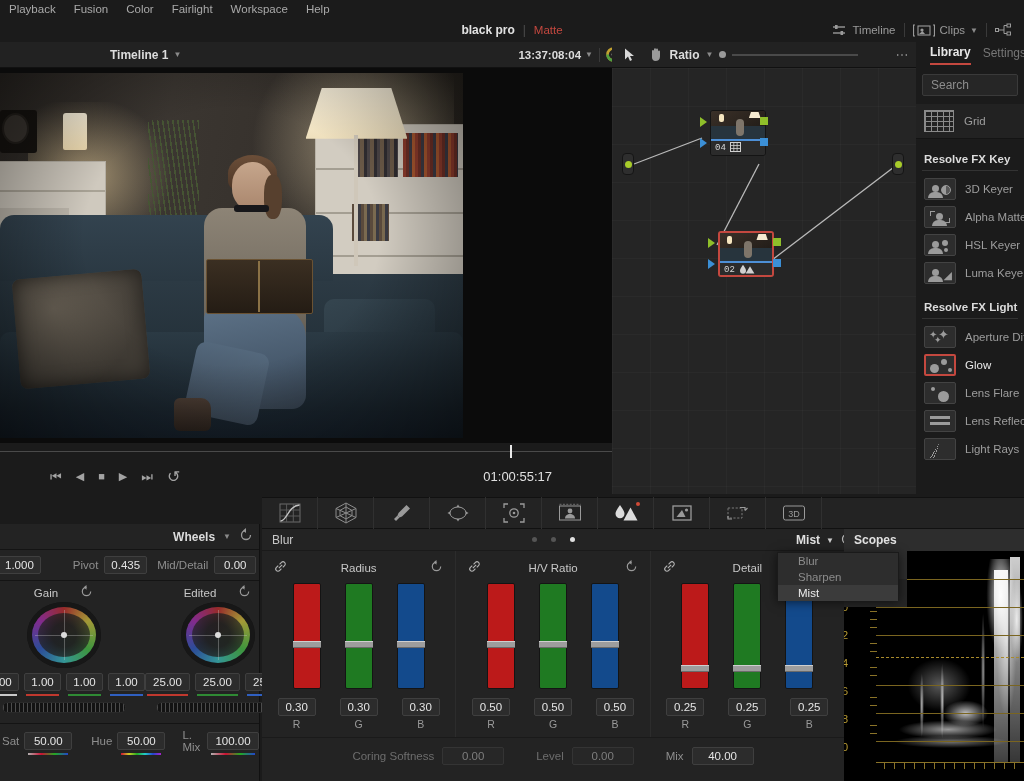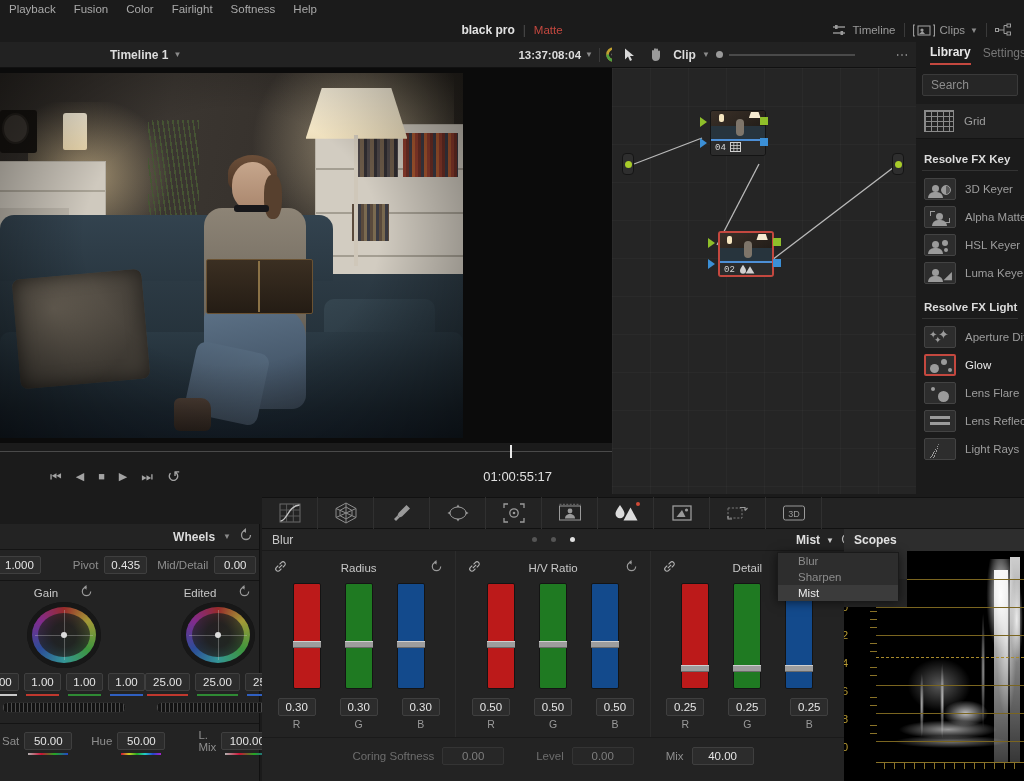--- a/index.html
+++ b/index.html
@@ -447,21 +447,21 @@
 </head>
 <body>
 
 <div class="app">
 
   <div class="menubar">
     <div class="mi">Playback</div>
     <div class="mi">Fusion</div>
     <div class="mi">Color</div>
     <div class="mi">Fairlight</div>
-    <div class="mi">Softness</div>
+    <div class="mi">Workspace</div>
     <div class="mi">Help</div>
   </div>
 
   <div class="titlebar">
     <div class="title-center">
       <span class="proj-name">black pro</span>
       <span class="tsep">|</span>
       <span class="edited">Matte</span>
     </div>
     <div class="title-right">
@@ -595,21 +595,21 @@
             <path d="M1 0.5 L1 11.5 L4 8.6 L6 13 L8 12 L6 8 L10 8 Z" fill="#d8d8d8"></path>
           </svg>
         </div>
         <div class="iconbtn">
           <svg width="14" height="15" viewBox="0 0 14 15">
             <path d="M3 8 V4 a1 1 0 0 1 2 0 v3 V2.3 a1 1 0 0 1 2 0 V7 V2.6 a1 1 0 0 1 2 0 V7 V4.5 a1 1 0 0 1 2 0 V9.5 c0 3-2 4.5-4.5 4.5 C4 14 3 12 3 10.5 Z" fill="#9a9a9a"></path>
           </svg>
         </div>
       </div>
       <div class="nh-center">
-        <span class="nh-title">Clip</span>
+        <span class="nh-title">Ratio</span>
         <span style="font-size:8px;color:#8a8a8a;">▼</span>
         <span class="zoomdot"></span>
         <span style="width:126px;height:2px;background:#4a4a4a;display:inline-block;"></span>
       </div>
       <div class="nh-right">
         <span style="letter-spacing:1.5px;font-size:13px;">⋯</span>
       </div>
     </div>
 
     <div class="node-canvas">
@@ -949,21 +949,21 @@
       <span class="lbl">Sat</span>
       <div class="rgb-box">
           <div class="numbox" style="min-width:48px;">50.00</div>
           <span class="mini-ul ul-rainbow"></span>
         </div>
       <span class="lbl" style="margin-left:14px;">Hue</span>
       <div class="rgb-box">
           <div class="numbox" style="min-width:48px;">50.00</div>
           <span class="mini-ul ul-hue"></span>
         </div>
-      <span class="lbl" style="margin-left:28px;">L. Mix</span>
+      <span class="lbl" style="margin-left:12px;">L. Mix</span>
       <div class="rgb-box">
           <div class="numbox" style="min-width:52px;">100.00</div>
           <span class="mini-ul ul-rainbow"></span>
         </div>
     </div>
   </div>
 
   <div class="blur-panel">
     <div class="bp-head">
       <span class="bp-title">Blur</span>

